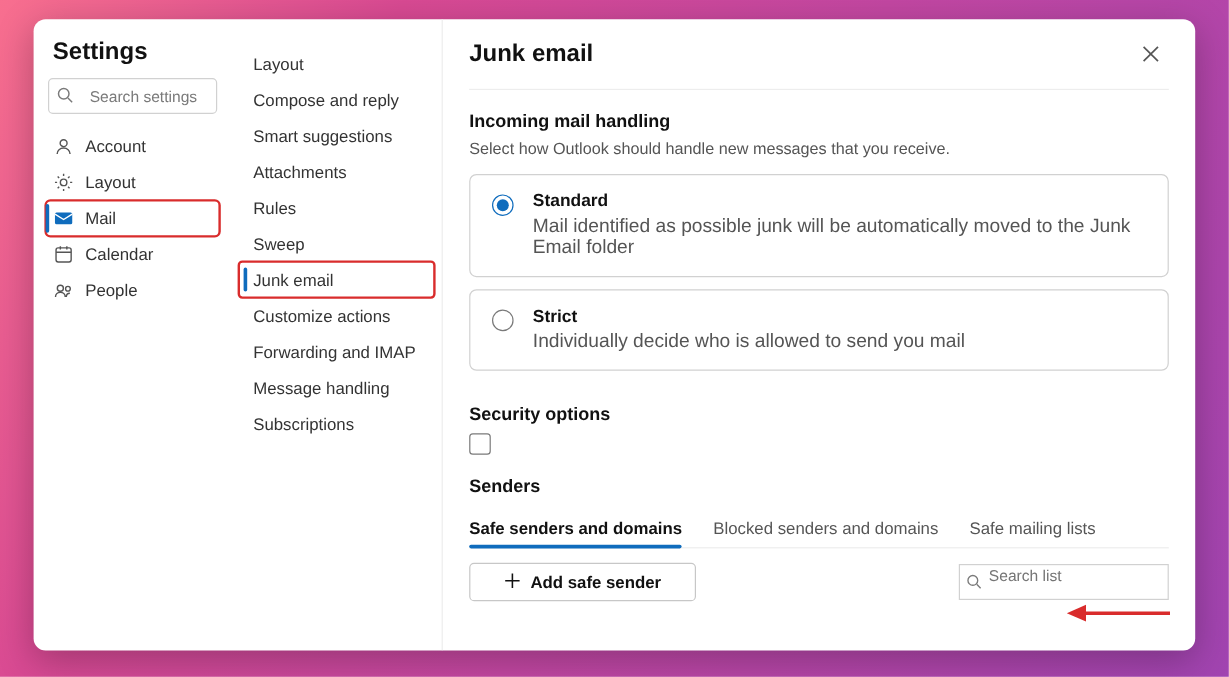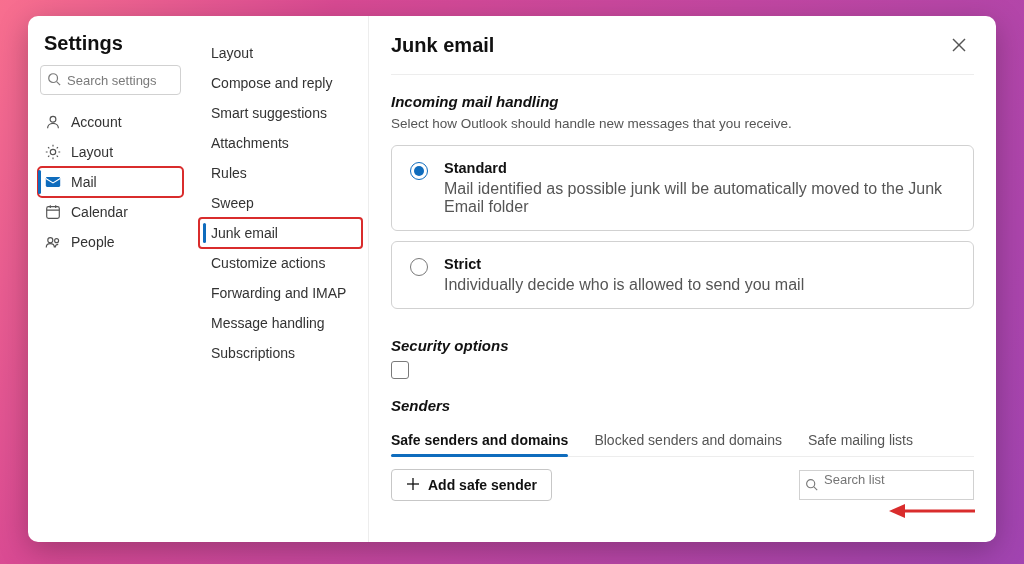--- a/index.html
+++ b/index.html
@@ -41,20 +41,21 @@
   }
   .search-wrap input {
     width: 100%;
     height: 30px;
     padding: 4px 8px 4px 26px;
     font-size: 13px;
     border: 1px solid #d1d1d1;
     border-radius: 4px;
     background: #fff;
     color: #333;
+    text-align: center;
   }
   .search-wrap input::placeholder { color: #7a7a7a; }
   .search-glyph {
     position: absolute;
     left: 7px; top: 7px;
     width: 14px; height: 14px;
     color: #7a7a7a;
   }
   .nav-list { list-style: none; padding: 4px 0; }
   .nav-item {
@@ -121,21 +122,21 @@
     font-size: 20px;
     font-weight: 600;
     color: #111;
   }
   .close-btn {
     width: 30px; height: 30px;
     display: flex; align-items: center; justify-content: center;
     cursor: pointer; color: #555; border-radius: 4px;
   }
   .sec { padding-top: 18px; }
-  .sec-title { font-size: 15px; font-weight: 600; color: #111; margin-bottom: 6px; font-style: italic; }
+  .sec-title { font-size: 15px; font-weight: 600; color: #111; margin-bottom: 6px; }
   .sec-desc { font-size: 13.5px; color: #555; margin-bottom: 14px; }
   .radio-card {
     border: 1px solid #d1d1d1;
     border-radius: 6px;
     padding: 14px 18px 14px 18px;
     display: flex;
     gap: 16px;
     margin-bottom: 10px;
     cursor: pointer;
   }
@@ -181,21 +182,21 @@
     background: #0f6cbd;
     border-radius: 2px;
   }
   .tab-row {
     display: flex; align-items: center; justify-content: space-between;
     margin-top: 12px;
   }
   .add-btn {
     display: inline-flex; gap: 8px;
     border: 1px solid #c7c7c7; background: #fff;
-    padding: 7px 14px; border-radius: 4px;
+    padding: 7px 28px; border-radius: 4px;
     font-size: 14px; font-weight: 600; color: #111;
     cursor: pointer;
   }
   .search-list {
     position: relative;
     width: 175px;
   }
   .search-list input {
     width: 100%;
     height: 30px;

